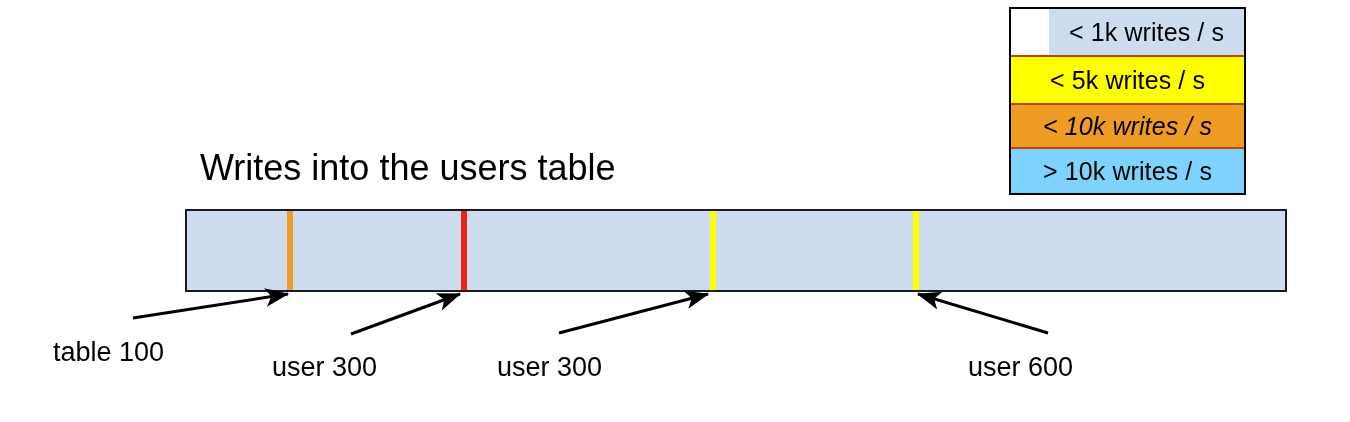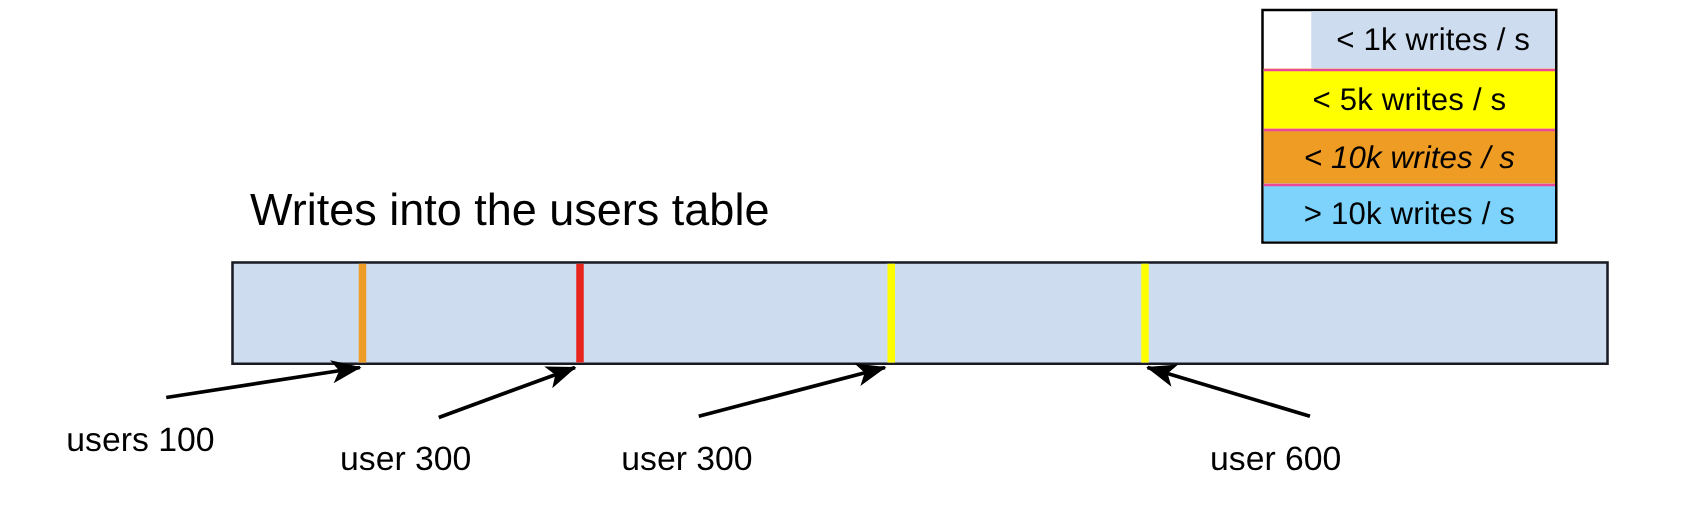--- a/index.html
+++ b/index.html
@@ -30,21 +30,21 @@
     box-sizing: border-box;
     display: flex;
     align-items: center;
     justify-content: center;
     font-size: 25px;
     line-height: 1;
     letter-spacing: 0.1px;
     white-space: nowrap;
   }
   .legend-row + .legend-row {
-    border-top: 2px solid #ec4899;
+    border-top: 2px solid #c2410c;
   }
   .legend-row.r0 { height: 46px; }
   .legend-row.r1 { height: 48px; }
   .legend-row.r2 { height: 44px; }
   .legend-row.r3 { height: 46px; }
 
   
   #chart-title {
     position: absolute;
     left: 200px;
@@ -121,16 +121,16 @@
     <marker id="ah" markerWidth="9" markerHeight="9" refX="7.6" refY="3.1" orient="auto" markerUnits="strokeWidth">
       <path d="M0,0 L8,3.1 L0,6.2 L2,3.1 z" fill="#000000"></path>
     </marker>
   </defs>
   <line x1="133" y1="318" x2="288" y2="294" stroke="#000000" stroke-width="3" marker-end="url(#ah)"></line>
   <line x1="351" y1="334" x2="460" y2="294" stroke="#000000" stroke-width="3" marker-end="url(#ah)"></line>
   <line x1="559" y1="333" x2="708" y2="294" stroke="#000000" stroke-width="3" marker-end="url(#ah)"></line>
   <line x1="1048" y1="333" x2="918" y2="294" stroke="#000000" stroke-width="3" marker-end="url(#ah)"></line>
 </svg>
 
-<div class="callout-label" style="left:53px;  top:339px;">users 100</div>
+<div class="callout-label" style="left:53px;  top:339px;">table 100</div>
 <div class="callout-label" style="left:272px; top:354px;">user 300</div>
 <div class="callout-label" style="left:497px; top:354px;text-align:right;">user 300</div>
 <div class="callout-label" style="left:968px; top:354px;">user 600</div>
 
 </body></html>

